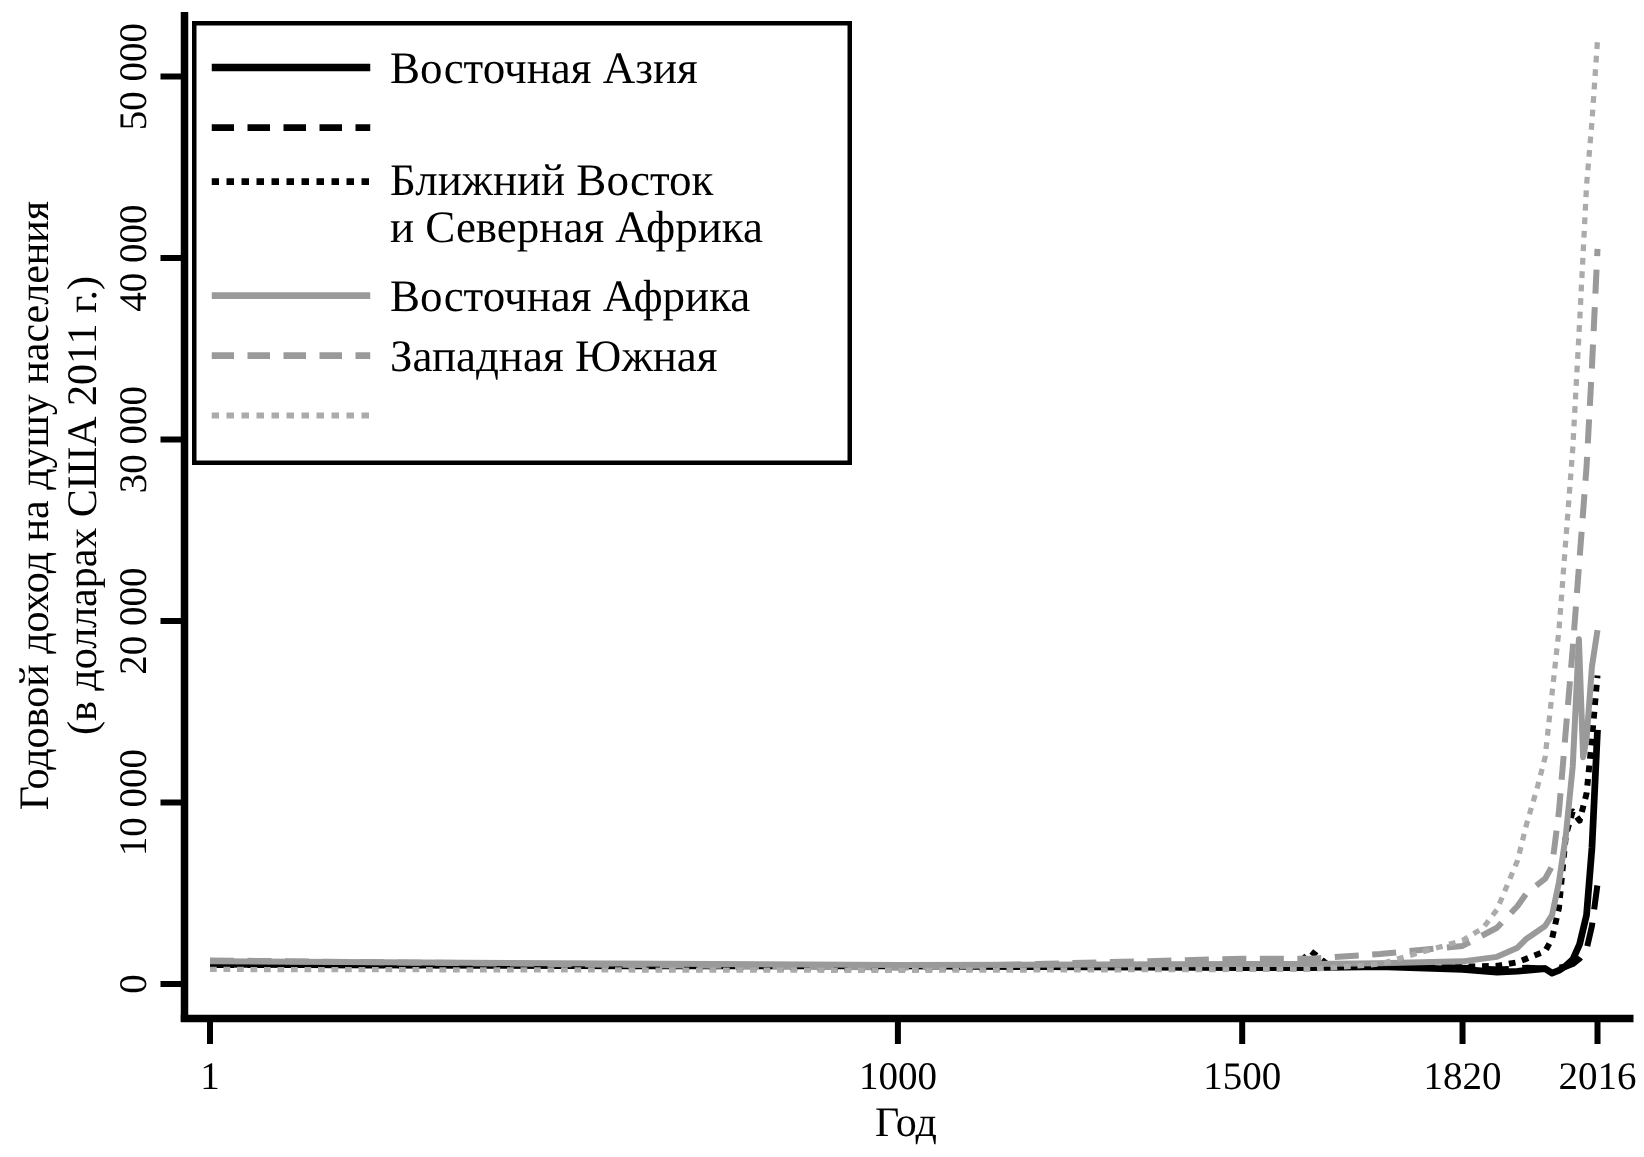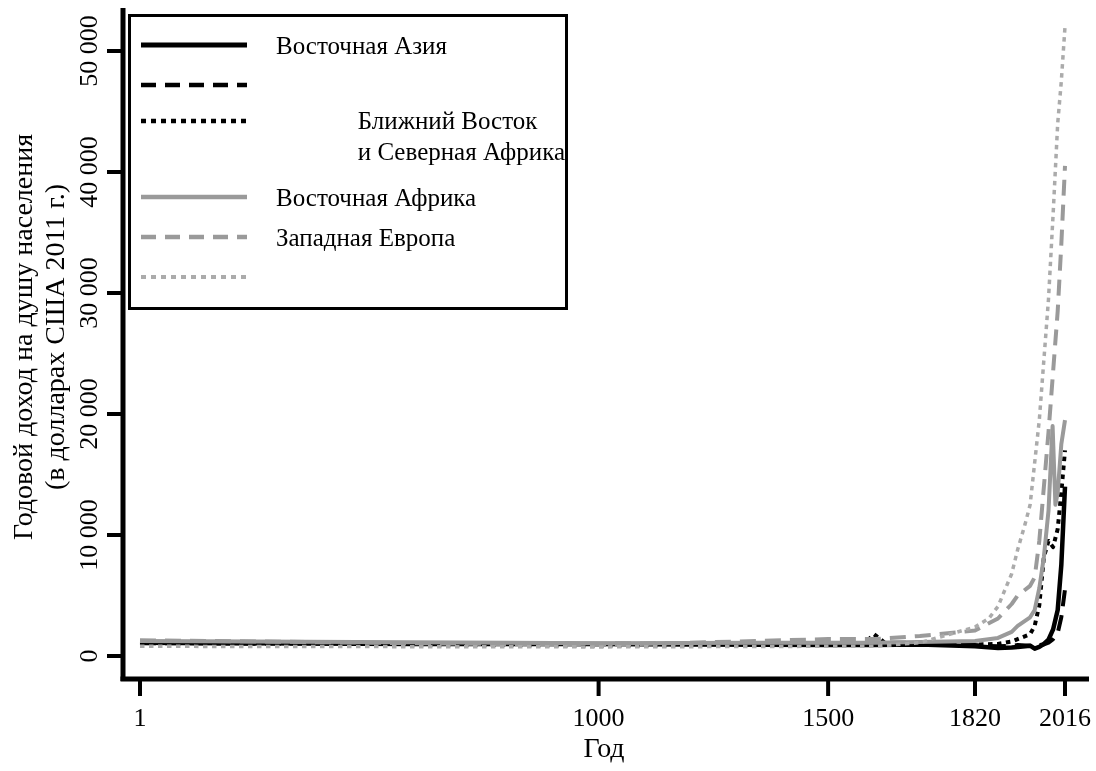--- a/index.html
+++ b/index.html
@@ -26,31 +26,30 @@
     padding: 8px 0 10px 10px;
   }
   .legend-row {
     display: flex;
     align-items: center;
     height: 40px;
   }
   .legend-row.two-line {
     height: 72px;
     align-items: flex-start;
-    justify-content: space-between;
   }
   .legend-row.two-line .legend-sample { margin-top: 13px; }
   .legend-sample {
     width: 106px;
     height: 6px;
     flex: 0 0 106px;
   }
   .legend-label {
-    margin-left: 29px;
-    font-size: 25px;
+    margin-left: 13px;
+    font-size: 30px;
     line-height: 31px;
     color: #000000;
     white-space: nowrap;
   }
 </style>
 </head>
 <body>
 
 <div id="figure">
   <svg id="plot-svg" width="1096" height="771" viewBox="0 0 1096 771" xmlns="http://www.w3.org/2000/svg">
@@ -118,21 +117,21 @@
       <div class="legend-row">
         <svg class="legend-sample" width="106" height="6">
           <line x1="0" y1="3" x2="106" y2="3" stroke="#9a9a9a" stroke-width="4.5"></line>
         </svg>
         <div class="legend-label">Восточная Африка</div>
       </div>
       <div class="legend-row">
         <svg class="legend-sample" width="106" height="6">
           <line x1="0" y1="3" x2="106" y2="3" stroke="#9a9a9a" stroke-width="4.5" stroke-dasharray="15 9"></line>
         </svg>
-        <div class="legend-label">Западная Европа</div>
+        <div class="legend-label">Западная Южная</div>
       </div>
       <div class="legend-row">
         <svg class="legend-sample" width="106" height="6">
           <line x1="0" y1="3" x2="106" y2="3" stroke="#ababab" stroke-width="4" stroke-dasharray="5 5"></line>
         </svg>
       </div>
     </div>
 </div>
 
 </body></html>

